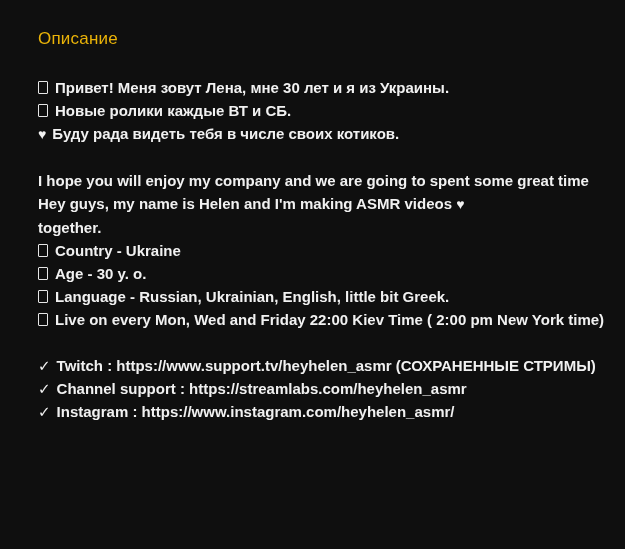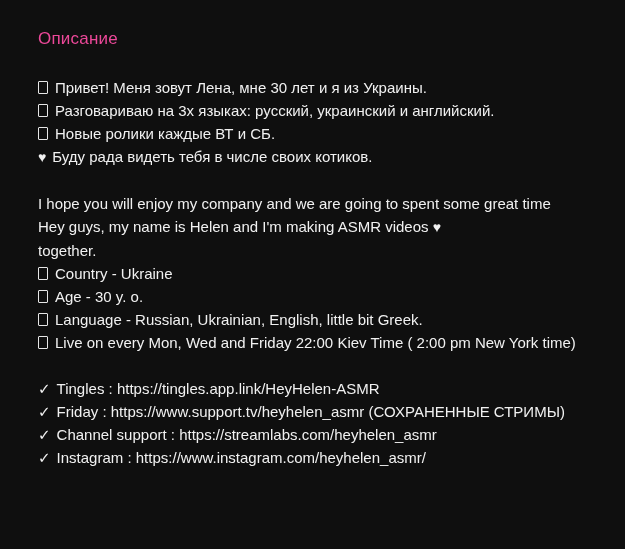--- a/index.html
+++ b/index.html
@@ -14,31 +14,32 @@
     overflow: hidden;
   }
   .panel {
     padding: 28px 28px 0 38px;
   }
   .panel-title {
     margin: 0;
     font-size: 17px;
     line-height: 22px;
     font-weight: 500;
-    color: #ec4899;
+    color: #eab308;
     letter-spacing: 0.2px;
   }
   .lines {
     margin-top: 26px;
   }
   .line {
     font-size: 15px;
     line-height: 23px;
     color: #f1f1f1;
     white-space: nowrap;
+    font-weight: bold;
   }
   .line.blank {
     height: 23px;
   }
   .icon-tofu {
     display: inline-block;
     box-sizing: border-box;
     width: 10px;
     height: 13px;
     border: 1.5px solid #e6e6e6;
@@ -60,30 +61,28 @@
     color: #f1f1f1;
   }
 </style>
 </head>
 <body>
 
 <div class="panel">
   <h2 class="panel-title">Описание</h2>
   <div class="lines">
       <div class="line"><span class="icon-tofu lead"></span><span class="plain-text">Привет! Меня зовут Лена, мне 30 лет и я из Украины.</span></div>
-      <div class="line"><span class="icon-tofu lead"></span><span class="plain-text">Разговариваю на 3х языках: русский, украинский и английский.</span></div>
       <div class="line"><span class="icon-tofu lead"></span><span class="plain-text">Новые ролики каждые ВТ и СБ.</span></div>
       <div class="line"><span class="icon-heart lead">♥</span><span class="plain-text">Буду рада видеть тебя в числе своих котиков.</span></div>
       <div class="line blank"></div>
       <div class="line"><span class="plain-text lead">I hope you will enjoy my company and we are going to spent some great time</span></div>
       <div class="line"><span class="plain-text lead">Hey guys, my name is Helen and I'm making ASMR videos </span><span class="icon-heart">♥</span></div>
       <div class="line"><span class="plain-text lead">together.</span></div>
       <div class="line"><span class="icon-tofu lead"></span><span class="plain-text">Country - Ukraine</span></div>
       <div class="line"><span class="icon-tofu lead"></span><span class="plain-text">Age - 30 y. o.</span></div>
       <div class="line"><span class="icon-tofu lead"></span><span class="plain-text">Language - Russian, Ukrainian, English, little bit Greek.</span></div>
       <div class="line"><span class="icon-tofu lead"></span><span class="plain-text">Live on every Mon, Wed and Friday 22:00 Kiev Time ( 2:00 pm New York time)</span></div>
       <div class="line blank"></div>
-      <div class="line"><span class="icon-check lead">✓</span><span class="plain-text">Tingles : </span><span class="url-text">https://tingles.app.link/HeyHelen-ASMR</span></div>
-      <div class="line"><span class="icon-check lead">✓</span><span class="plain-text">Friday : </span><span class="url-text">https://www.support.tv/heyhelen_asmr</span><span class="plain-text"> (СОХРАНЕННЫЕ СТРИМЫ)</span></div>
+      <div class="line"><span class="icon-check lead">✓</span><span class="plain-text">Twitch : </span><span class="url-text">https://www.support.tv/heyhelen_asmr</span><span class="plain-text"> (СОХРАНЕННЫЕ СТРИМЫ)</span></div>
       <div class="line"><span class="icon-check lead">✓</span><span class="plain-text">Channel support : </span><span class="url-text">https://streamlabs.com/heyhelen_asmr</span></div>
       <div class="line"><span class="icon-check lead">✓</span><span class="plain-text">Instagram : </span><span class="url-text">https://www.instagram.com/heyhelen_asmr/</span></div>
     </div>
 </div>
 
 </body></html>

